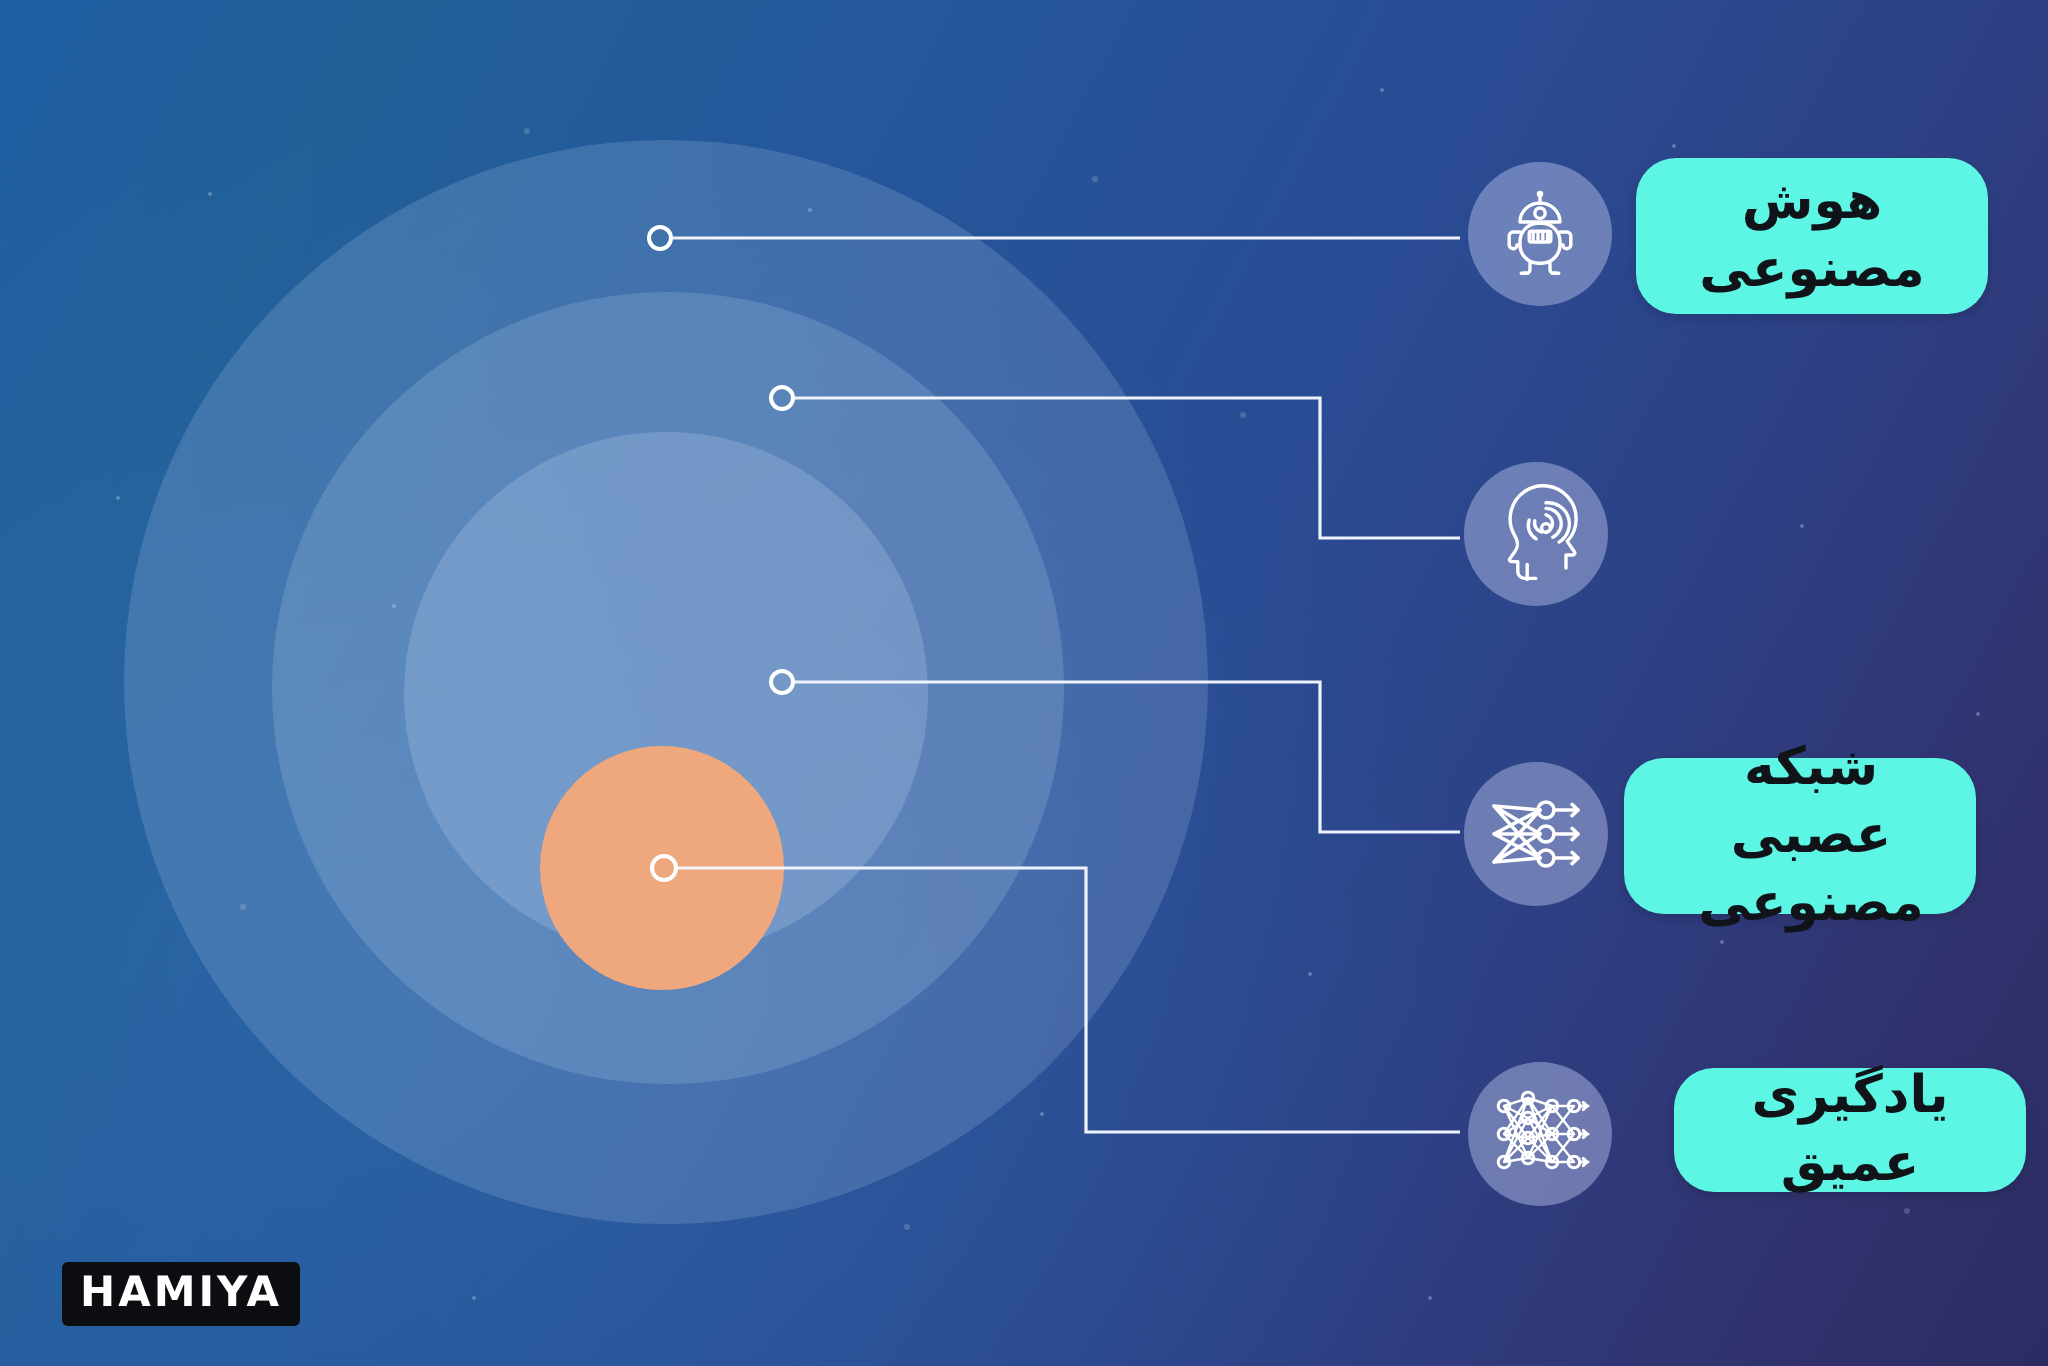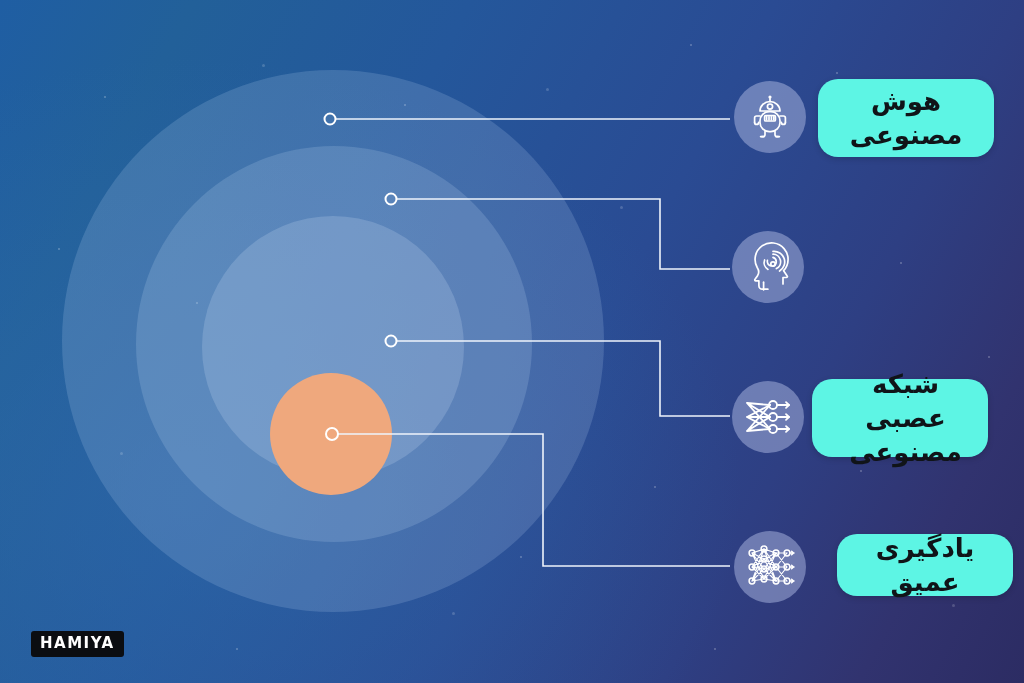--- a/index.html
+++ b/index.html
@@ -132,21 +132,21 @@
     left: 31px; top: 631px;
     background: #0b0d11;
     border-radius: 3px;
     padding: 5px 9px 6px 9px;
     display: flex;
     align-items: center;
   }
   #logo .logo-text {
     color: #ffffff;
     font-family: "DejaVu Sans", "Liberation Sans", sans-serif;
-    font-size: 15px;
+    font-size: 21px;
     font-weight: 700;
     letter-spacing: 1.5px;
     line-height: 1;
     direction: ltr;
   }
 </style>
 </head>
 <body>
 
 <div id="stage">

